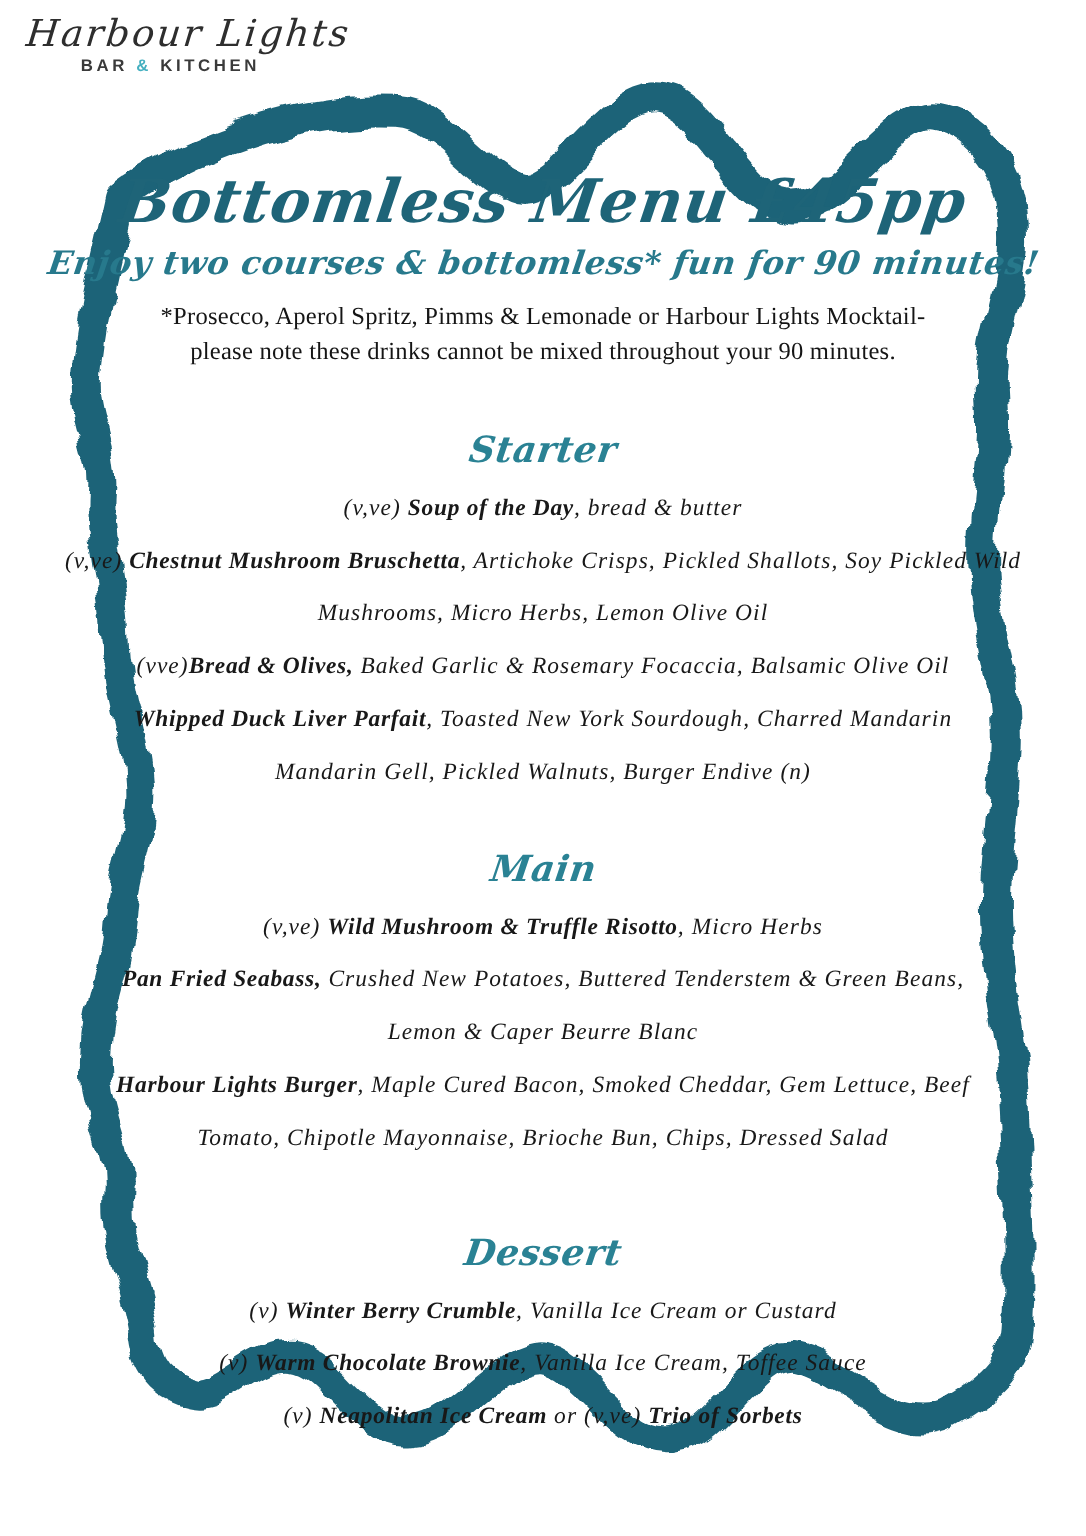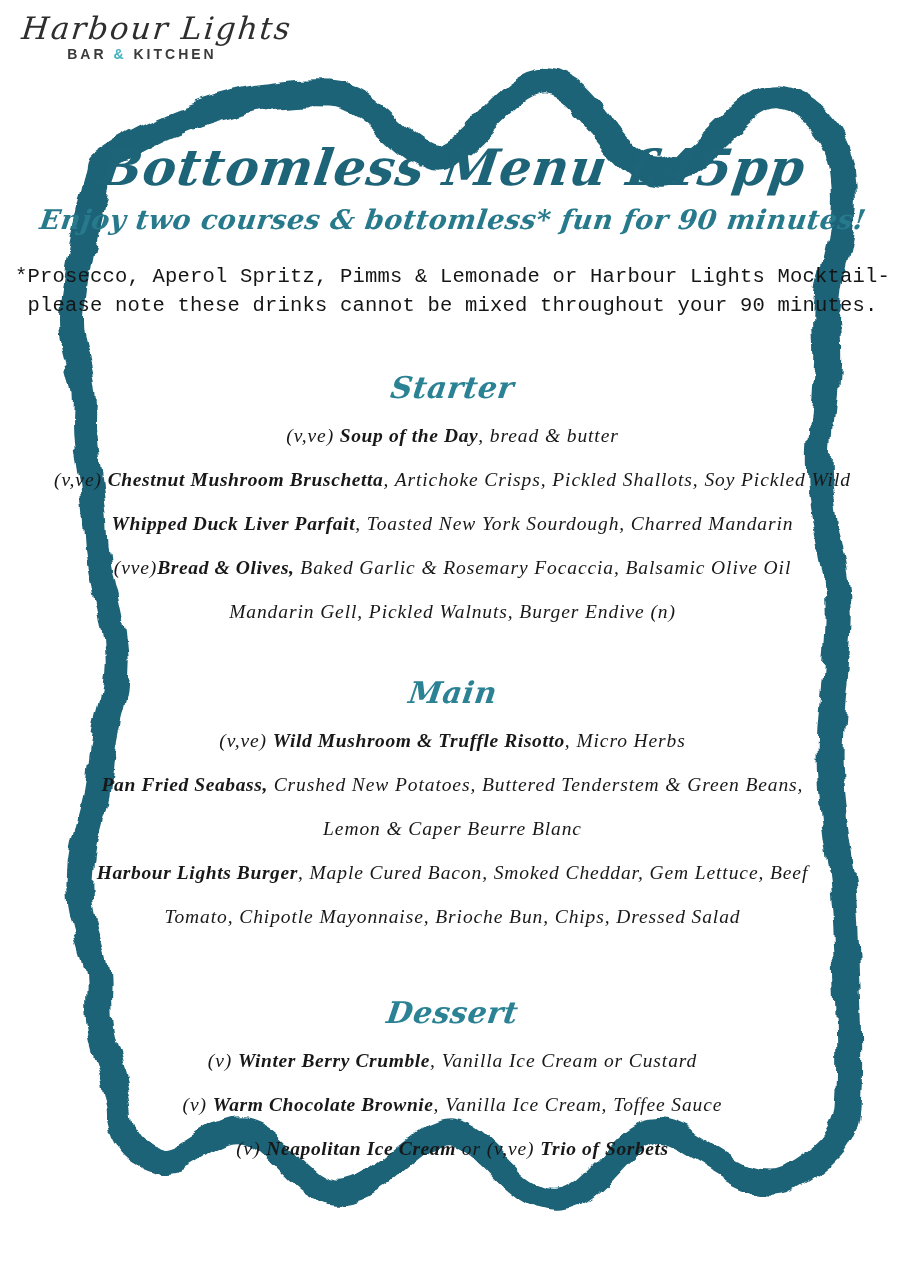--- a/index.html
+++ b/index.html
@@ -41,21 +41,21 @@
     font-size:50px;line-height:60px;color:var(--teal);letter-spacing:1px;
     transform:skewX(-8deg);display:inline-block;
   }
   .menu-subtitle{
     margin:6px auto 0;
     font-family:"DejaVu Serif",serif;font-style:italic;font-weight:700;
     font-size:27px;line-height:32px;color:#27798c;letter-spacing:0.5px;
     transform:skewX(-8deg);display:inline-block;
   }
   .disclaimer{
-    margin:26px auto 0;font-family:Liberation Mono, monospace;
+    margin:14px auto 0;font-family:Liberation Serif, serif;
     font-size:20.5px;line-height:29px;color:#151515;letter-spacing:0.2px;
   }
   .disclaimer div{white-space:nowrap;}
 
   .menu-section{margin-top:0;}
   .section-heading{
     font-family:"DejaVu Serif",serif;font-style:italic;font-weight:700;
     font-size:30px;line-height:36px;color:var(--teal-bright);
     letter-spacing:0.5px;transform:skewX(-8deg);display:inline-block;margin:0;
   }
@@ -126,22 +126,23 @@
   </div>
   <div class="disclaimer">
     <div>*Prosecco, Aperol Spritz, Pimms &amp; Lemonade or Harbour Lights Mocktail-</div>
     <div>please note these drinks cannot be mixed throughout your 90 minutes.</div>
   </div>
   <div id="sections-root">
       <section class="menu-section" id="sec-starter">
         <div class="heading-wrap"><h2 class="section-heading">Starter</h2></div>
         <p class="menu-line"><span>(v,ve) </span><span class="dish">Soup of the Day</span><span>, bread &amp; butter</span></p>
         <p class="menu-line"><span>(v,ve) </span><span class="dish">Chestnut Mushroom Bruschetta</span><span>, Artichoke Crisps, Pickled Shallots, Soy Pickled Wild</span></p>
+        <p class="menu-line"><span>Mushrooms, Micro Herbs, Lemon Olive Oil</span></p>
+        <p class="menu-line"><span>(vve)</span><span class="dish">Bread &amp; Olives,</span><span> Baked Garlic &amp; Rosemary Focaccia, Balsamic Olive Oil</span></p>
         <p class="menu-line"><span class="dish">Whipped Duck Liver Parfait</span><span>, Toasted New York Sourdough, Charred Mandarin</span></p>
-        <p class="menu-line"><span>(vve)</span><span class="dish">Bread &amp; Olives,</span><span> Baked Garlic &amp; Rosemary Focaccia, Balsamic Olive Oil</span></p>
         <p class="menu-line"><span>Mandarin Gell, Pickled Walnuts, Burger Endive (n)</span></p>
       </section>
       <section class="menu-section" id="sec-main">
         <div class="heading-wrap"><h2 class="section-heading">Main</h2></div>
         <p class="menu-line"><span>(v,ve) </span><span class="dish">Wild Mushroom &amp; Truffle Risotto</span><span>, Micro Herbs</span></p>
         <p class="menu-line"><span class="dish">Pan Fried Seabass,</span><span> Crushed New Potatoes, Buttered Tenderstem &amp; Green Beans,</span></p>
         <p class="menu-line"><span>Lemon &amp; Caper Beurre Blanc</span></p>
         <p class="menu-line"><span class="dish">Harbour Lights Burger</span><span>, Maple Cured Bacon, Smoked Cheddar, Gem Lettuce, Beef</span></p>
         <p class="menu-line"><span>Tomato, Chipotle Mayonnaise, Brioche Bun, Chips, Dressed Salad</span></p>
       </section>

